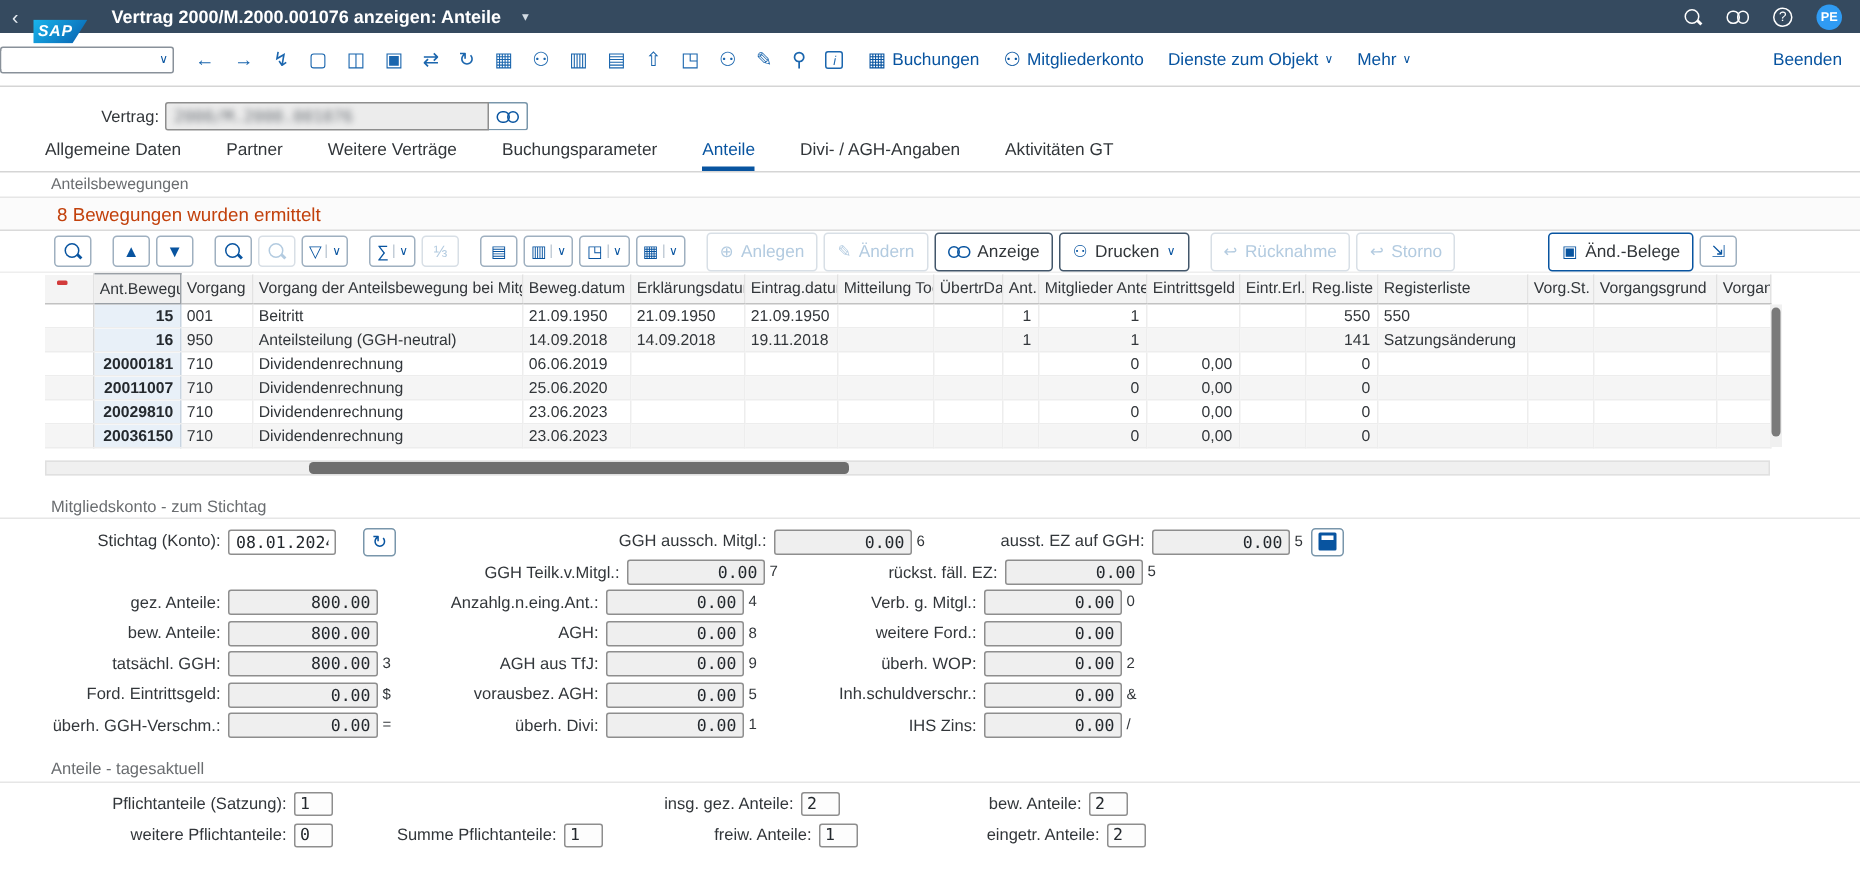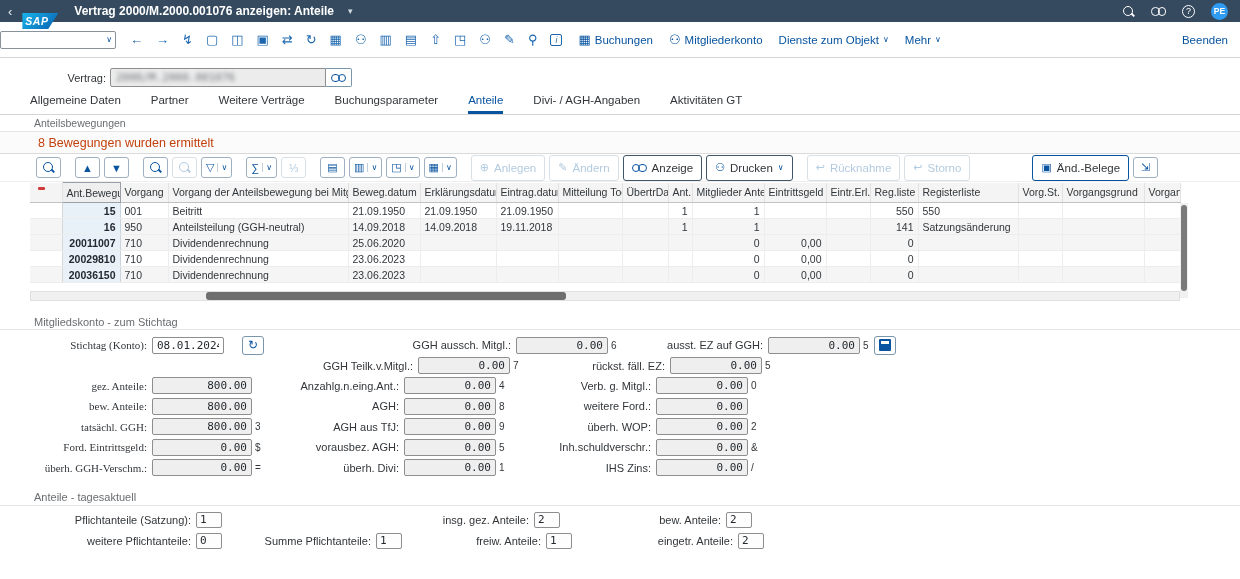--- a/index.html
+++ b/index.html
@@ -117,21 +117,21 @@
   .vscroll .thumb { width:6px; margin:2px auto 0; height:86px; background:#7a7a7a; border-radius:3px; }
   .hscroll { margin:8px 0 0 30px; width:1150px; height:10px; background:#f0f0f0;
     border:1px solid #e0e0e0; }
   .hscroll .thumb { margin-left:175px; width:360px; height:8px; background:#6e6e6e; border-radius:3px; }
 
   
   .mkrows { margin-top:5px; }
   .fr { display:flex; align-items:center; height:20.4px; padding-left:30px; }
   .lab { text-align:right; font-size:11px; color:#32363a; padding-right:5px; white-space:nowrap;
     overflow:hidden; }
-  .l1 { width:122px;font-family:Liberation Serif, serif; } .l2 { width:138px; } .l3 { width:146px; }
+  .l1 { width:122px; } .l2 { width:138px; } .l3 { width:146px; }
   .fld { width:100px; height:17px; background:#efefef; border:1px solid #8e8e8e; border-radius:2px;
     font-family:"DejaVu Sans Mono",monospace; font-size:11px; line-height:15px; text-align:right;
     padding:0 4px; color:#24292e; }
   .fld.mid, .fld.rgt { width:92px; }
   .sfx { width:14px; font-size:10px; padding-left:3px; color:#32363a; }
   .inp { width:72px; height:17px; background:#fff; border:1px solid #8e8e8e; border-radius:2px;
     font-family:"DejaVu Sans Mono",monospace; font-size:11px; padding:0 4px; color:#24292e; outline:none; }
   .sqbtn { width:22px; height:19px; border:1px solid #7996ab; border-radius:3px; background:#fff;
     color:#0854a0; display:inline-flex; align-items:center; justify-content:center; font-size:12px;
     cursor:pointer; }
@@ -394,20 +394,40 @@
           <td>1</td>
           <td>1</td>
           <td></td>
           <td></td>
           <td>141</td>
           <td>Satzungsänderung</td>
           <td></td>
           <td></td>
           <td></td>
         </tr>
+        <tr>
+          <td></td>
+          <td class="key">20000181</td>
+          <td>710</td>
+          <td>Dividendenrechnung</td>
+          <td>06.06.2019</td>
+          <td></td>
+          <td></td>
+          <td></td>
+          <td></td>
+          <td></td>
+          <td>0</td>
+          <td>0,00</td>
+          <td></td>
+          <td>0</td>
+          <td></td>
+          <td></td>
+          <td></td>
+          <td></td>
+        </tr>
         <tr class="alt">
           <td></td>
           <td class="key">20011007</td>
           <td>710</td>
           <td>Dividendenrechnung</td>
           <td>25.06.2020</td>
           <td></td>
           <td></td>
           <td></td>
           <td></td>

